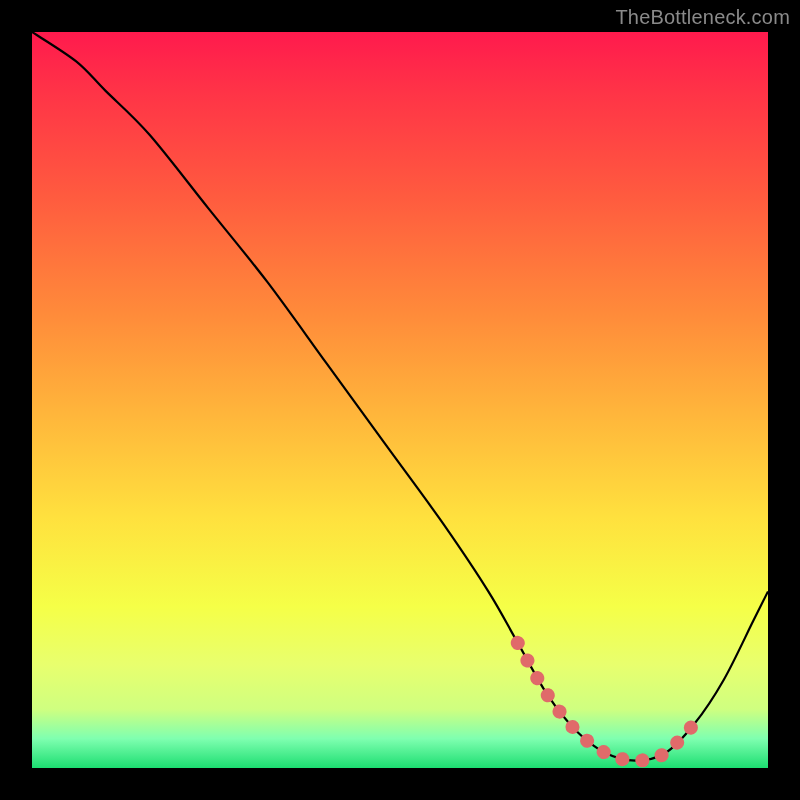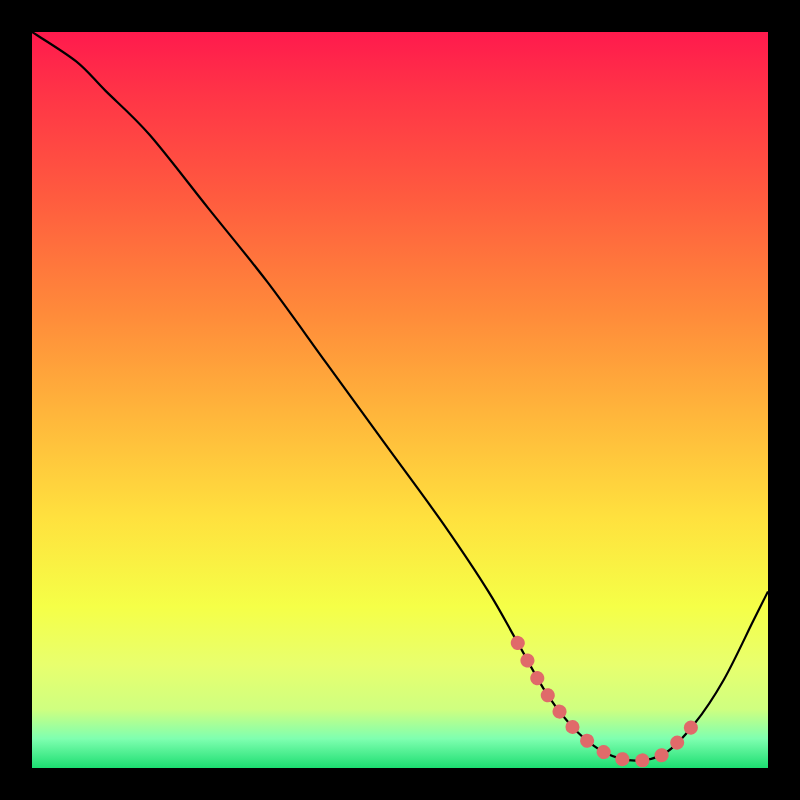--- a/index.html
+++ b/index.html
@@ -67,20 +67,21 @@
     color: #8a8a8a;
     font-size: 20px;
     font-weight: 500;
     letter-spacing: 0.2px;
   }
 </style>
 </head>
 <body>
 
 <div class="frame">
+  <div class="watermark">TheBottleneck.com</div>
 
   <div class="plot-area">
     <div class="gradient"></div>
 
     <svg class="curve-svg" viewBox="0 0 736 736" preserveAspectRatio="none">
       <path id="curvePath" class="curve-path" d="M 0 0 C 7.4 4.9, 31.9 19.6, 44.2 29.4 C 56.4 39.3, 61.3 46.6, 73.6 58.9 C 85.9 71.1, 100.6 83.4, 117.8 103.0 C 134.9 122.7, 157.0 152.1, 176.6 176.6 C 196.3 201.2, 215.9 224.5, 235.5 250.2 C 255.1 276.0, 274.8 304.2, 294.4 331.2 C 314.0 358.2, 333.7 385.2, 353.3 412.2 C 372.9 439.1, 395.0 468.6, 412.2 493.1 C 429.3 517.7, 444.1 539.7, 456.3 559.4 C 468.6 579.0, 475.9 593.7, 485.8 610.9 C 495.6 628.1, 505.4 647.7, 515.2 662.4 C 525.0 677.1, 534.8 689.4, 544.6 699.2 C 554.5 709.0, 564.3 716.4, 574.1 721.3 C 583.9 726.2, 593.7 728.6, 603.5 728.6 C 613.3 728.6, 623.1 727.4, 633.0 721.3 C 642.8 715.1, 652.6 704.1, 662.4 691.8 C 672.2 679.6, 682.0 664.9, 691.8 647.7 C 701.7 630.5, 713.9 603.5, 721.3 588.8 C 728.6 574.1, 733.5 564.3, 736.0 559.4"></path>
       <path id="thickPath" class="thick-path" d="M 485.76000000000005 610.88 C 490.7 619.5, 505.4 647.7, 515.2 662.4 C 525.0 677.1, 534.8 689.4, 544.6 699.2 C 554.5 709.0, 564.3 716.4, 574.1 721.3 C 583.9 726.2, 593.7 728.6, 603.5 728.6 C 613.3 728.6, 623.1 727.4, 633.0 721.3 C 642.8 715.1, 657.5 696.7, 662.4 691.8"></path>
     </svg>
   </div>
 </div>

